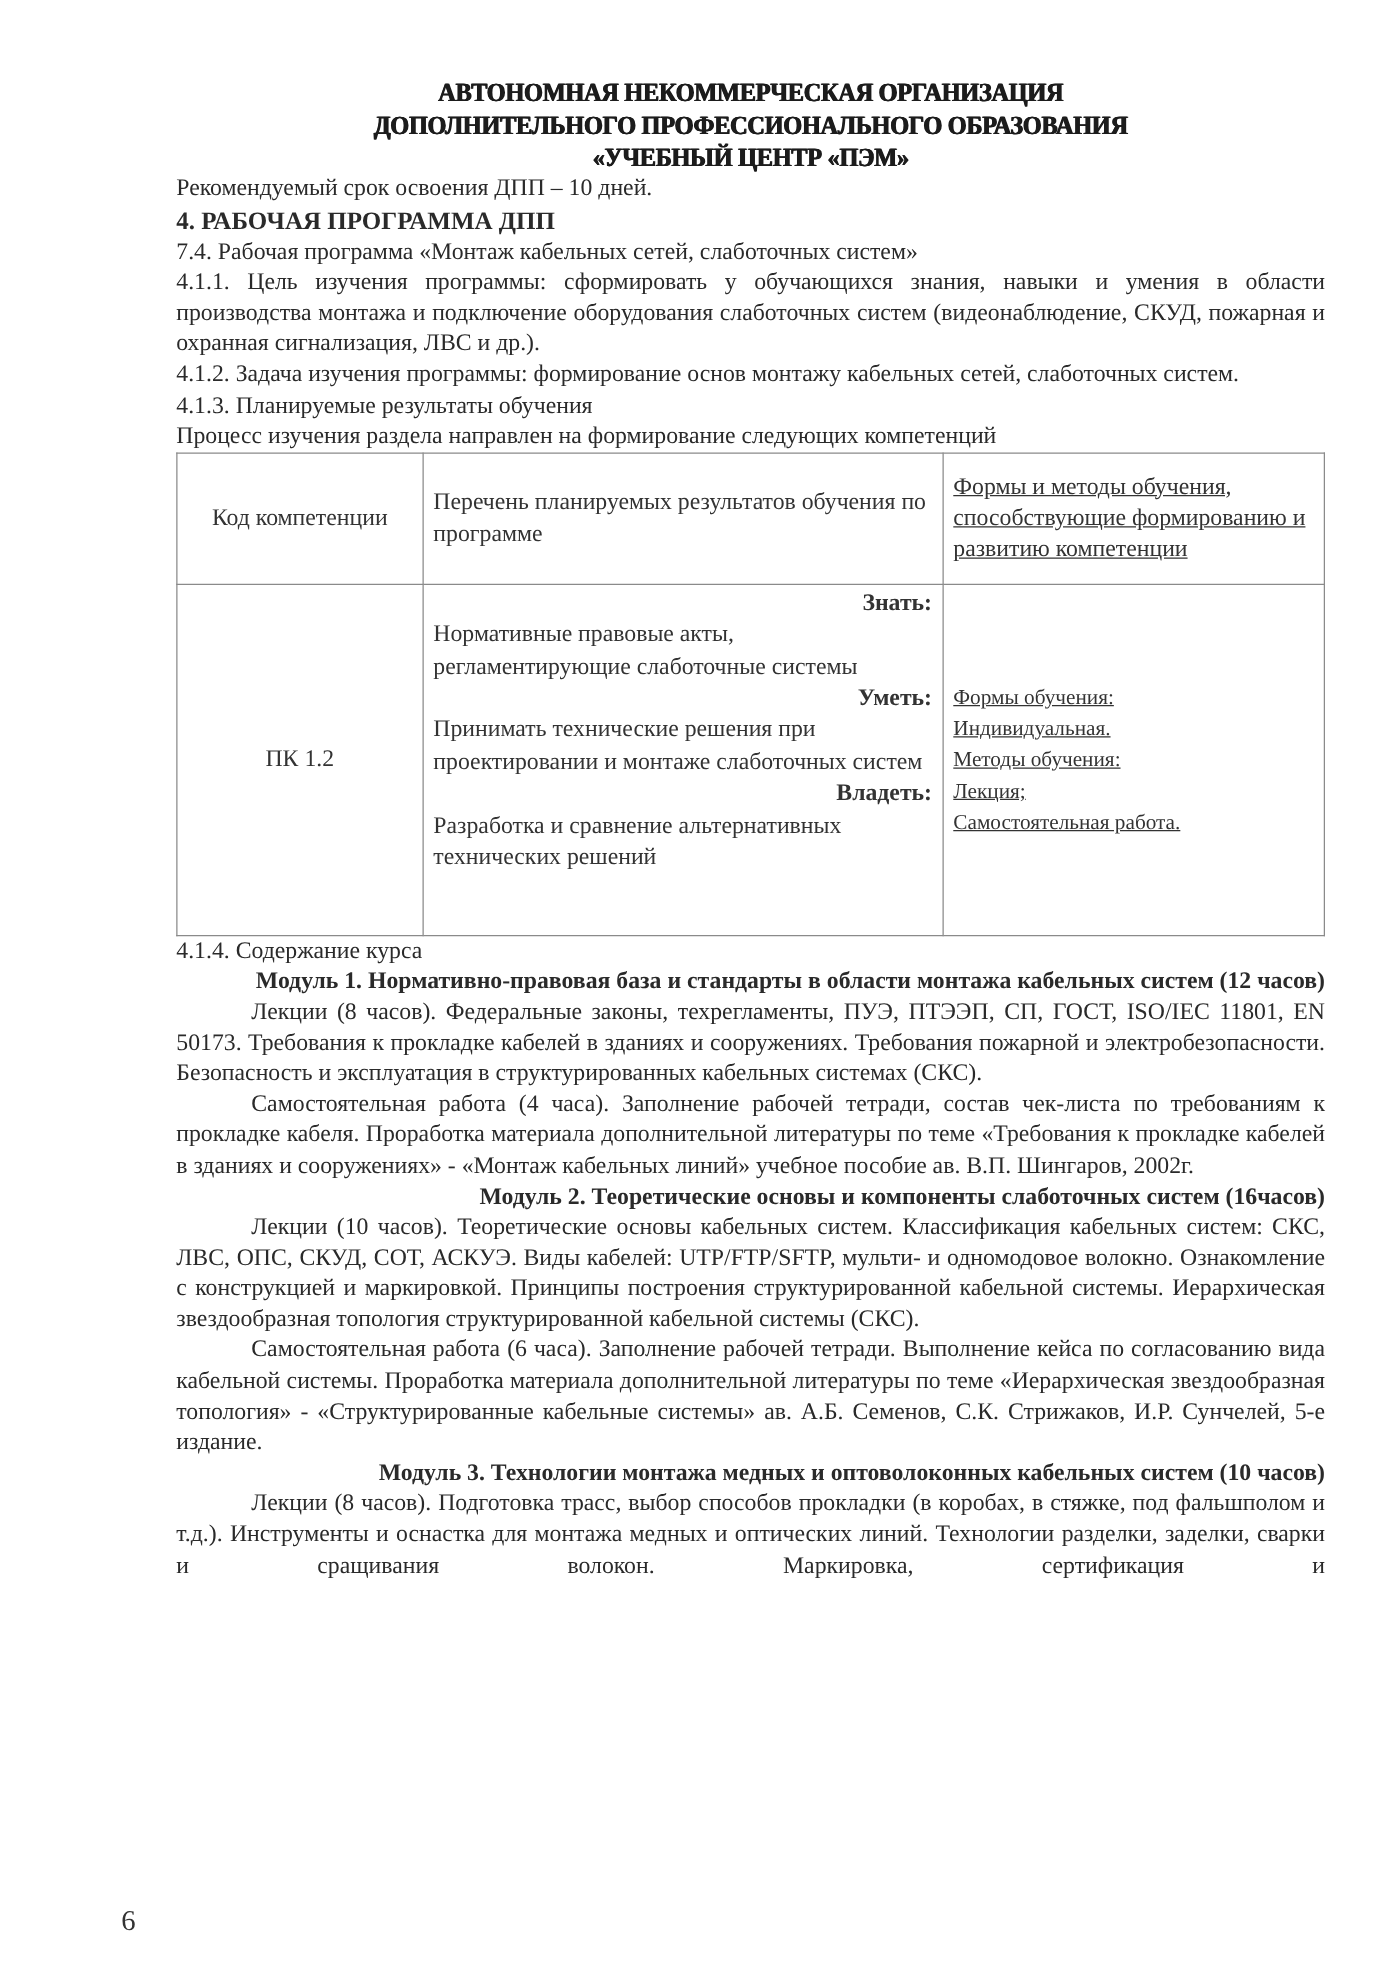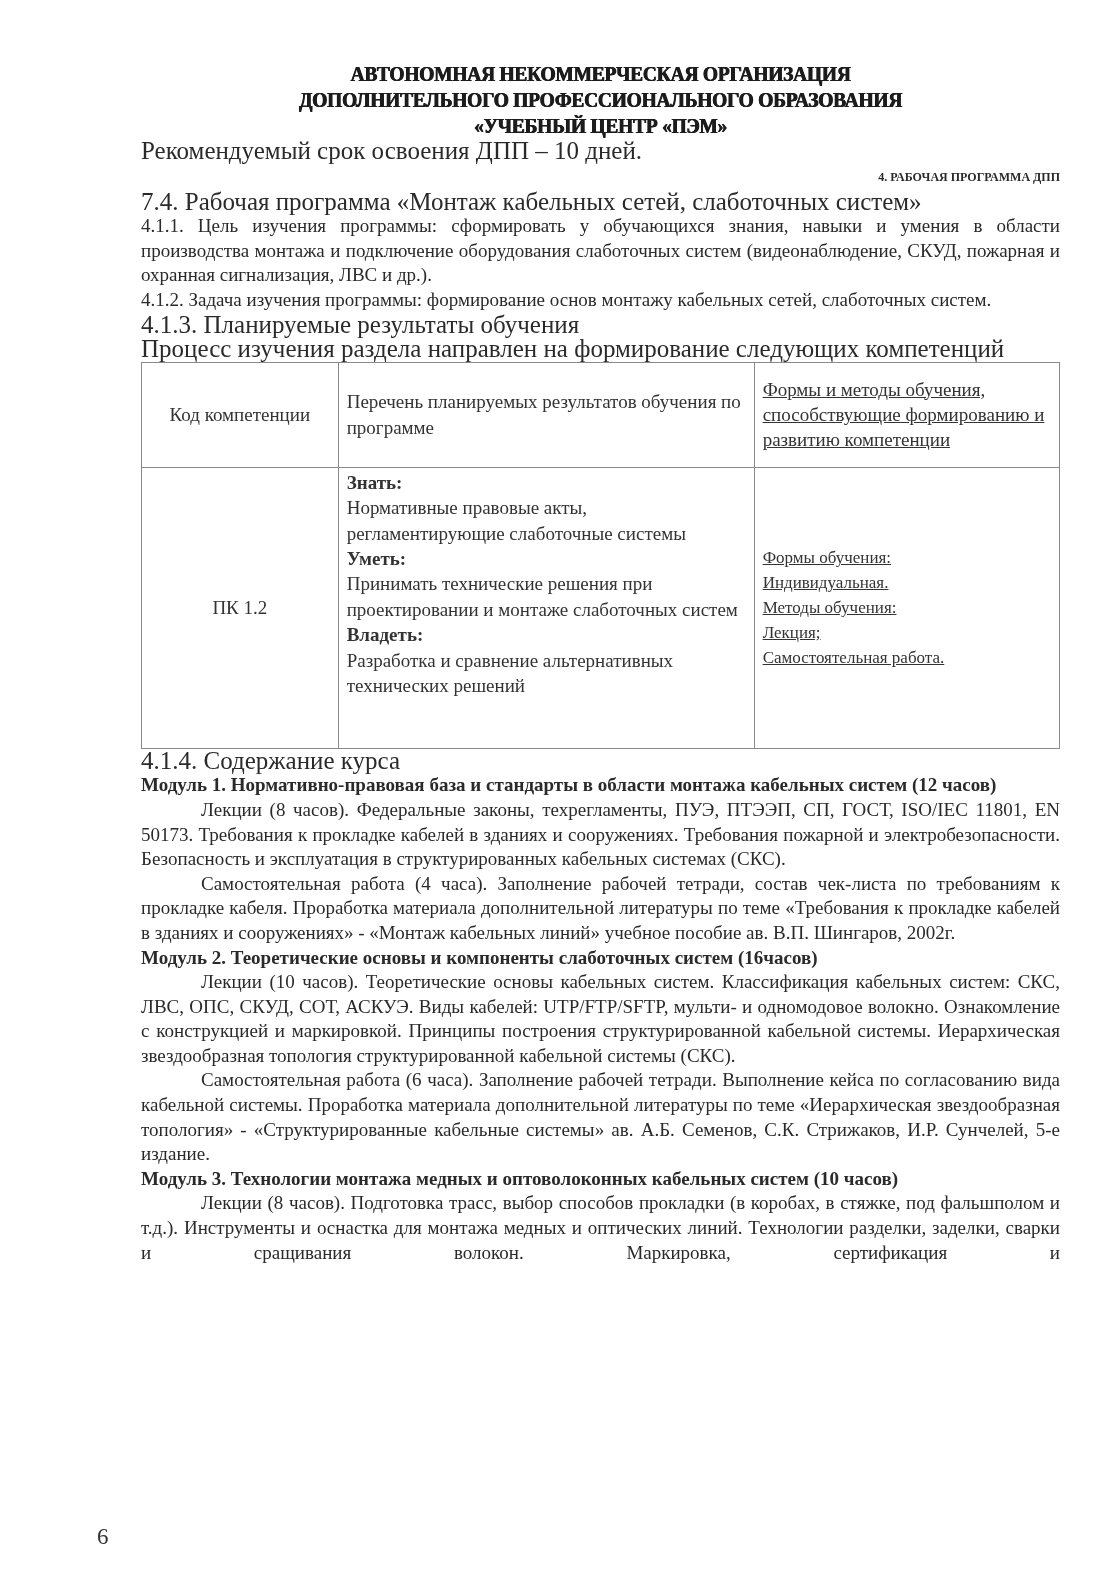--- a/index.html
+++ b/index.html
@@ -7,25 +7,25 @@
       width: 1110px; height: 1569px; position: relative; overflow: hidden;
       font-family: "Liberation Serif", serif; color: #2a2a2a;
     }
     .page { position: absolute; left: 97px; top: 61px; width: 919px; margin-left: 44px; }
     .org {
       text-align: center; font-weight: bold; font-size: 21px; line-height: 26px;
       color: #1c1c1c; letter-spacing: -0.3px;
       text-shadow: 0.6px 0 0 #1c1c1c, -0.3px 0 0 #1c1c1c;
       transform: scaleX(0.93); transform-origin: center top;
     }
-    .line { font-size: 25px; line-height: 24.6px; white-space: nowrap; }
-    .sec-title { text-align: right; font-weight: bold; font-size: 12px; line-height: 26px; }
+    .line { font-size: 19px; line-height: 24.6px; white-space: nowrap; }
+    .sec-title { text-align: left; font-weight: bold; font-size: 20px; line-height: 26px; }
     .just { text-align: justify; font-size: 19px; line-height: 24.6px; }
     .indent { text-indent: 60px; }
-    .bold { font-weight: bold; }
+    .bold { font-weight: bold; text-align: right; }
     table.comp {
       border-collapse: collapse; width: 919px; margin-top: 0px;
       font-size: 19px; line-height: 25.4px; color: #333;
     }
     table.comp td {
       border: 1.5px solid #8a8a8a; vertical-align: middle; padding: 2px 8px 2px 8px;
     }
     table.comp td.c1 { width: 180px; text-align: center; }
     table.comp td.c2 { width: 400px; vertical-align: top; }
     table.comp td.c3 { width: 289px; text-decoration: underline; }

